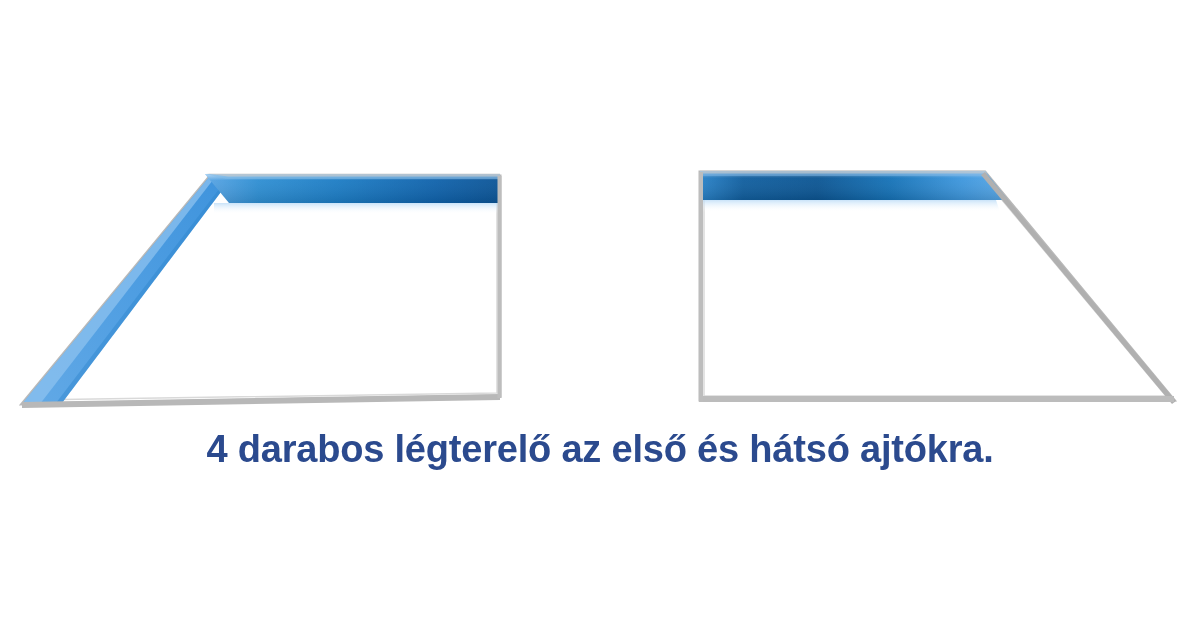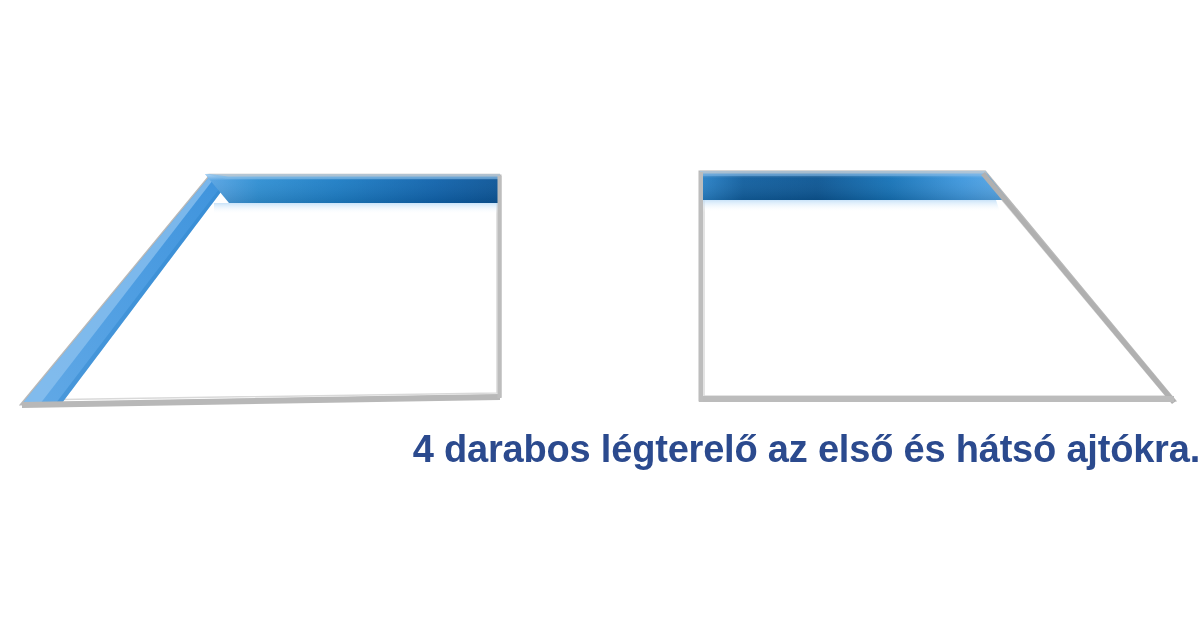--- a/index.html
+++ b/index.html
@@ -20,21 +20,21 @@
     left: 0;
     top: 0;
     width: 1200px;
     height: 630px;
   }
   #caption {
     position: absolute;
     left: 0;
     top: 428px;
     width: 1200px;
-    text-align: right;
+    text-align: center;
     font-family: "Liberation Sans", sans-serif;
     font-weight: bold;
     font-size: 38px;
     letter-spacing: -0.2px;
     color: #2b4a8e;
     white-space: nowrap;
   }
   #watermark {
     position: absolute;
     left: 470px;

